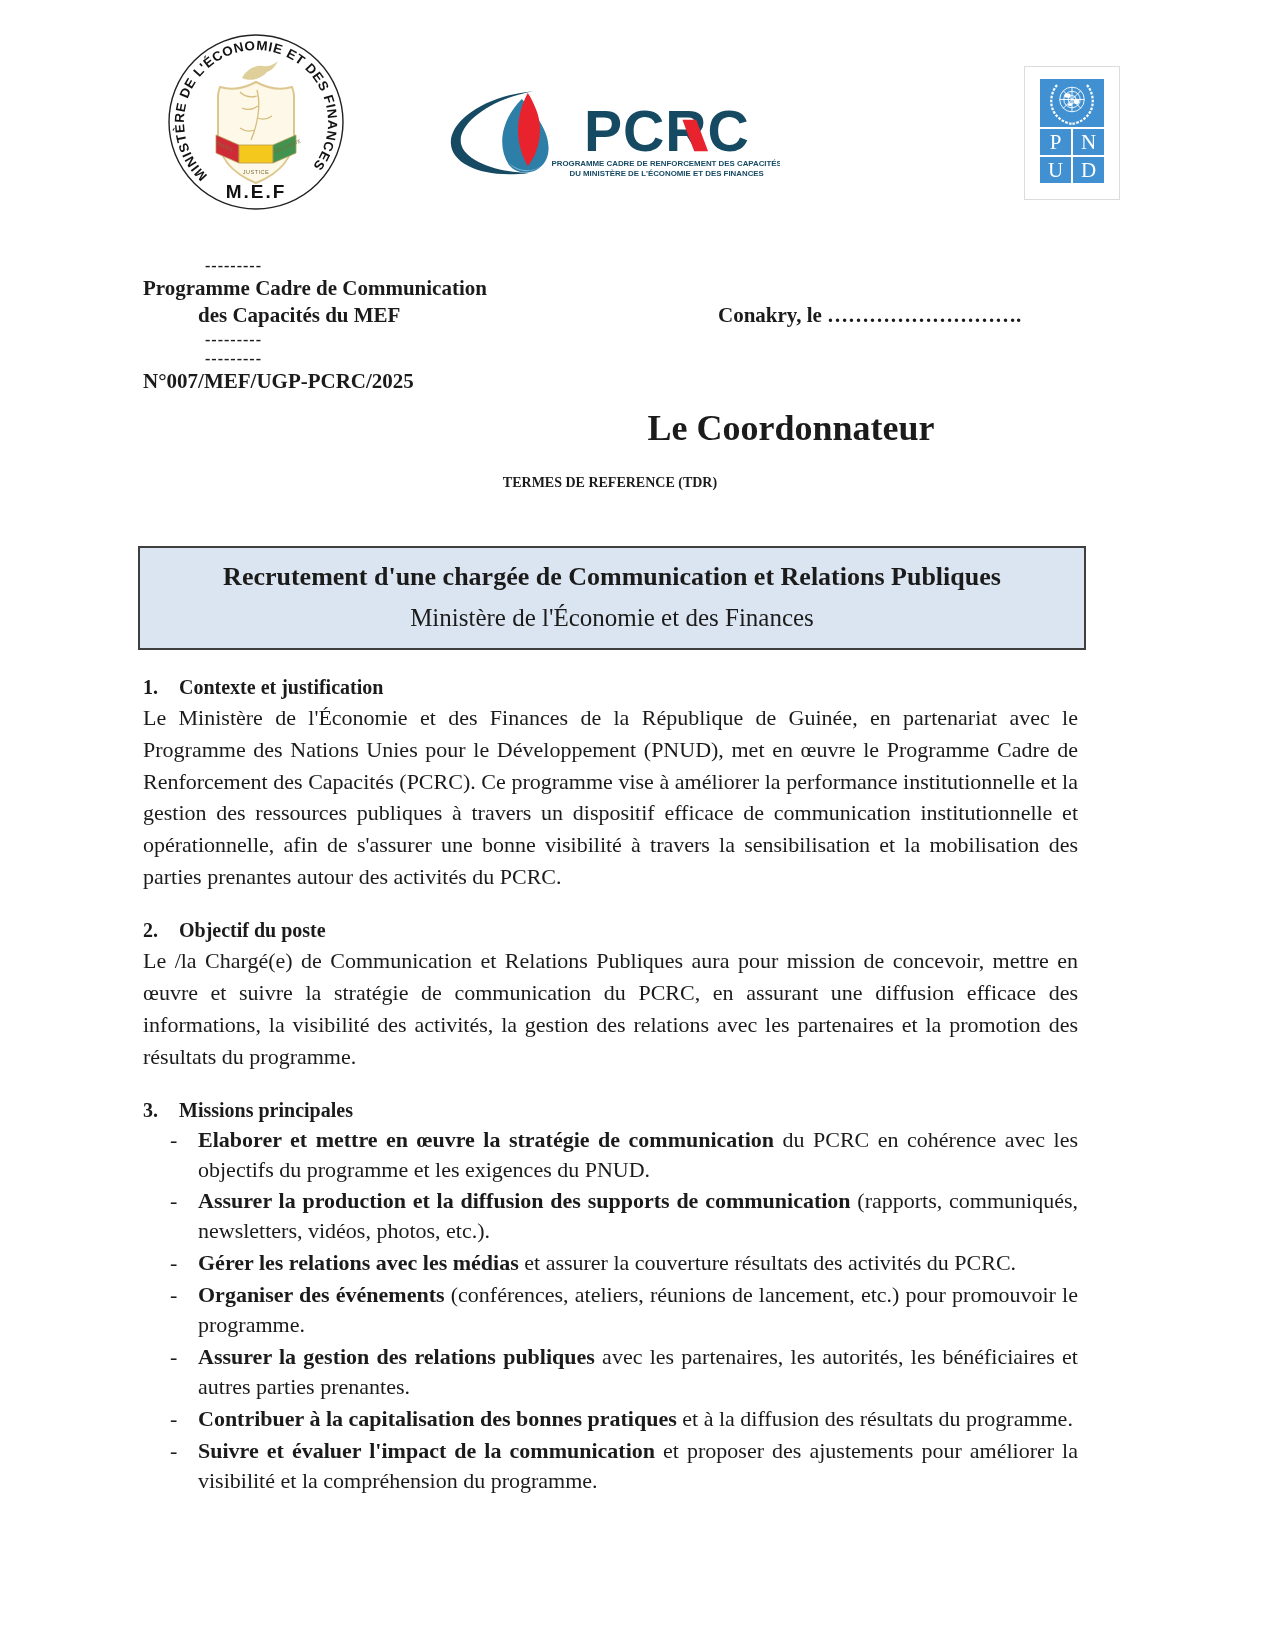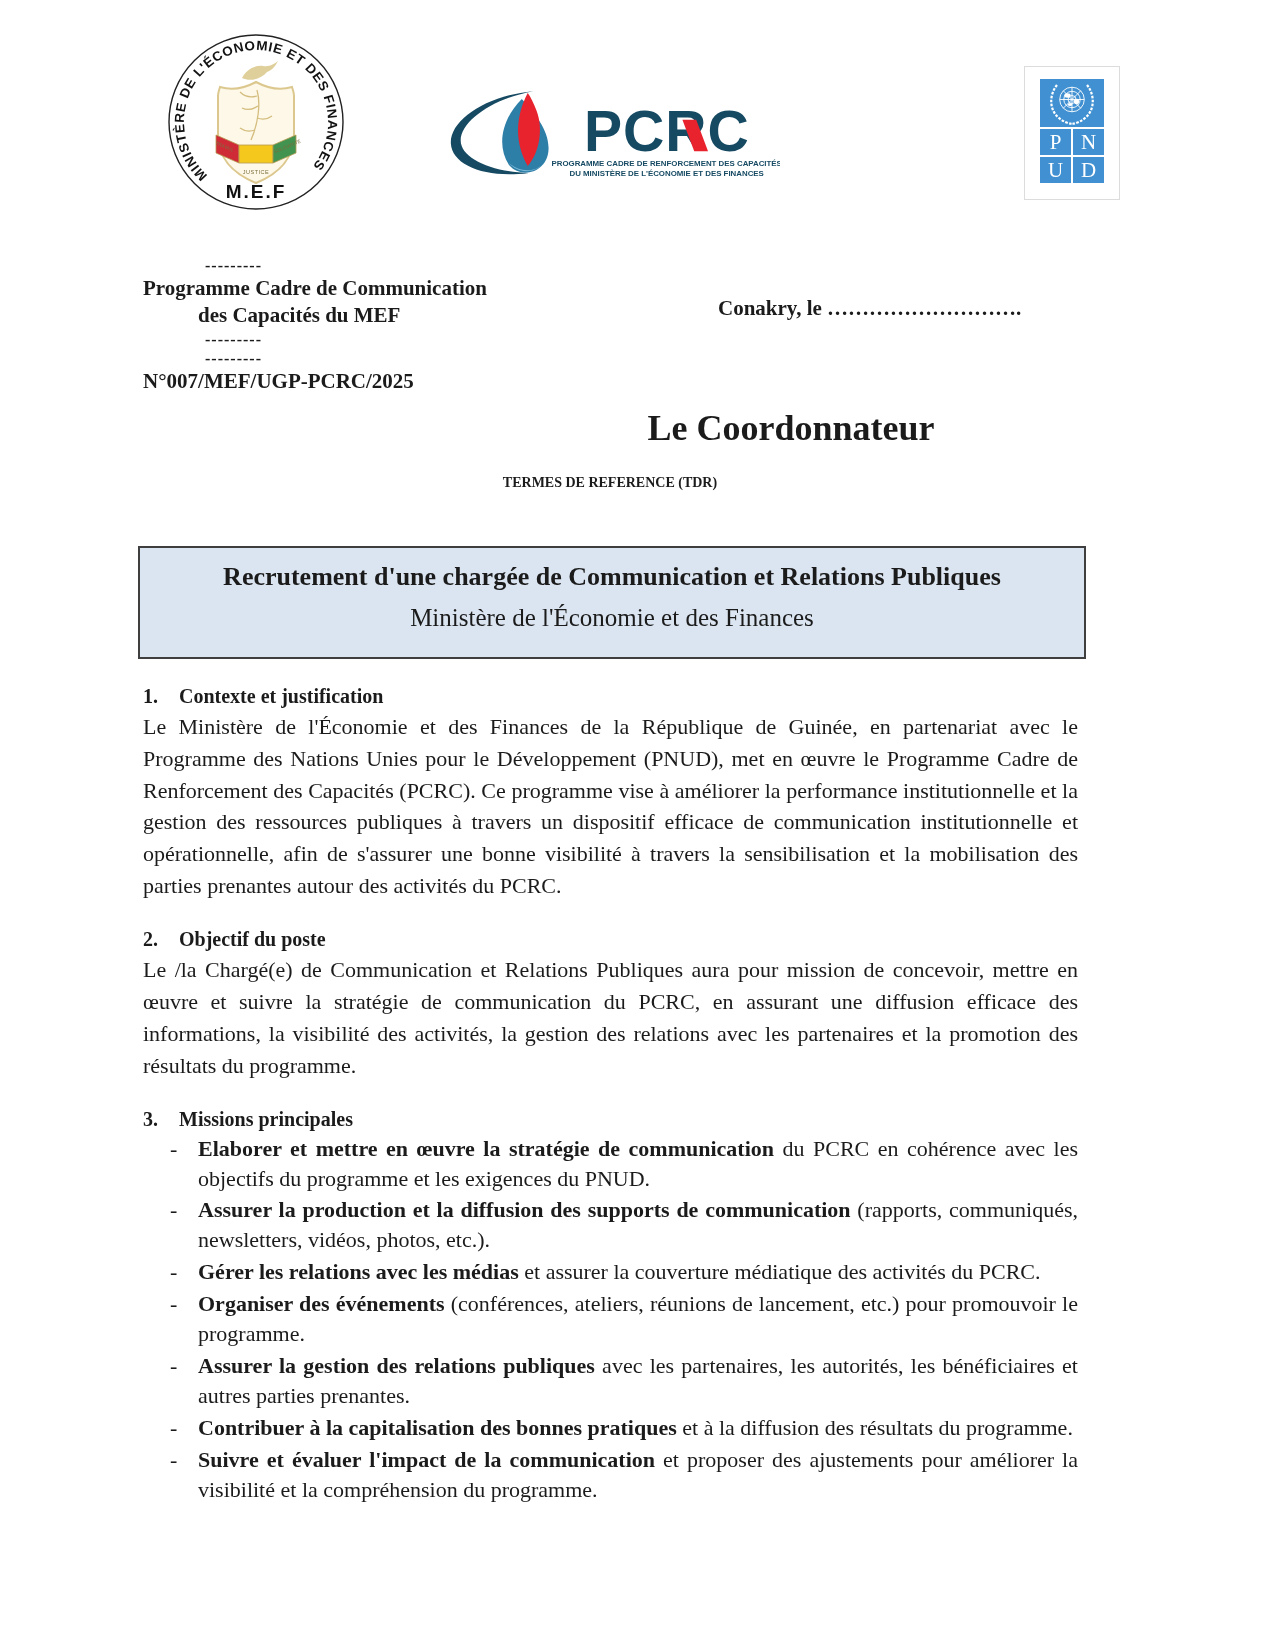--- a/index.html
+++ b/index.html
@@ -26,35 +26,35 @@
   .pnud-cell{
     height:26px;background:#4191d2;color:#fff;
     display:flex;align-items:center;justify-content:center;
     font-family:"Liberation Serif", serif;font-size:21px;font-weight:400;
   }
   
   .letterhead{position:relative;margin-left:143px;width:990px;}
   .lh-line{font-size:21px;font-weight:bold;line-height:1.3;}
   .lh-sep{font-size:16px;font-weight:bold;line-height:1.2;padding-left:62px;letter-spacing:1px;}
   .lh-sub{padding-left:55px;}
-  .conakry{position:absolute;left:575px;top:40px;font-size:21px;font-weight:bold;}
+  .conakry{position:absolute;left:575px;top:47px;font-size:21px;font-weight:bold;}
   
   .main-title{
     margin:10px 0 0 12px;text-align:center;padding-left:295px;
     font-size:36px;font-weight:bold;line-height:1.3;
   }
   .subtitle{
     width:1220px;text-align:center;font-size:14px;font-weight:bold;
     margin-top:22px;line-height:1.3;
   }
   
   .recruit-box{
     box-sizing:border-box;width:948px;margin:54px 0 0 138px;
     background:#dbe5f1;border:2px solid #3f3f3f;
-    text-align:center;padding:12px 12px 22px 12px;
+    text-align:center;padding:12px 12px 13px 12px;
   }
   .recruit-box .bt{font-size:26px;font-weight:bold;line-height:1.3;margin-bottom:8px;}
   .recruit-box .bl{font-size:25px;line-height:1.3;}
   
   .content{margin:0 197px 0 143px;}
   .sec-head{font-size:20px;font-weight:bold;line-height:1.3;margin:24px 0 2px 0;}
   .sec-head .num{display:inline-block;width:36px;}
   .doc-body{font-size:22px;line-height:1.45;text-align:justify;margin:0;}
   ul.missions{list-style:none;margin:2px 0 0 0;padding:0;}
   ul.missions li{
@@ -184,21 +184,21 @@
       <span class="num">3.</span><span>Missions principales</span>
     </div>
     <ul class="missions">
       <li>
         <span class="dash">-</span><span class="bold">Elaborer et mettre en œuvre la stratégie de communication</span><span> du PCRC en cohérence avec les objectifs du programme et les exigences du PNUD.</span>
       </li>
       <li>
         <span class="dash">-</span><span class="bold">Assurer la production et la diffusion des supports de communication</span><span> (rapports, communiqués, newsletters, vidéos, photos, etc.).</span>
       </li>
       <li>
-        <span class="dash">-</span><span class="bold">Gérer les relations avec les médias</span><span> et assurer la couverture médiatique des activités du PCRC.</span>
+        <span class="dash">-</span><span class="bold">Gérer les relations avec les médias</span><span> et assurer la couverture résultats des activités du PCRC.</span>
       </li>
       <li>
         <span class="dash">-</span><span class="bold">Organiser des événements</span><span> (conférences, ateliers, réunions de lancement, etc.) pour promouvoir le programme.</span>
       </li>
       <li>
         <span class="dash">-</span><span class="bold">Assurer la gestion des relations publiques</span><span> avec les partenaires, les autorités, les bénéficiaires et autres parties prenantes.</span>
       </li>
       <li>
         <span class="dash">-</span><span class="bold">Contribuer à la capitalisation des bonnes pratiques</span><span> et à la diffusion des résultats du programme.</span>
       </li>

